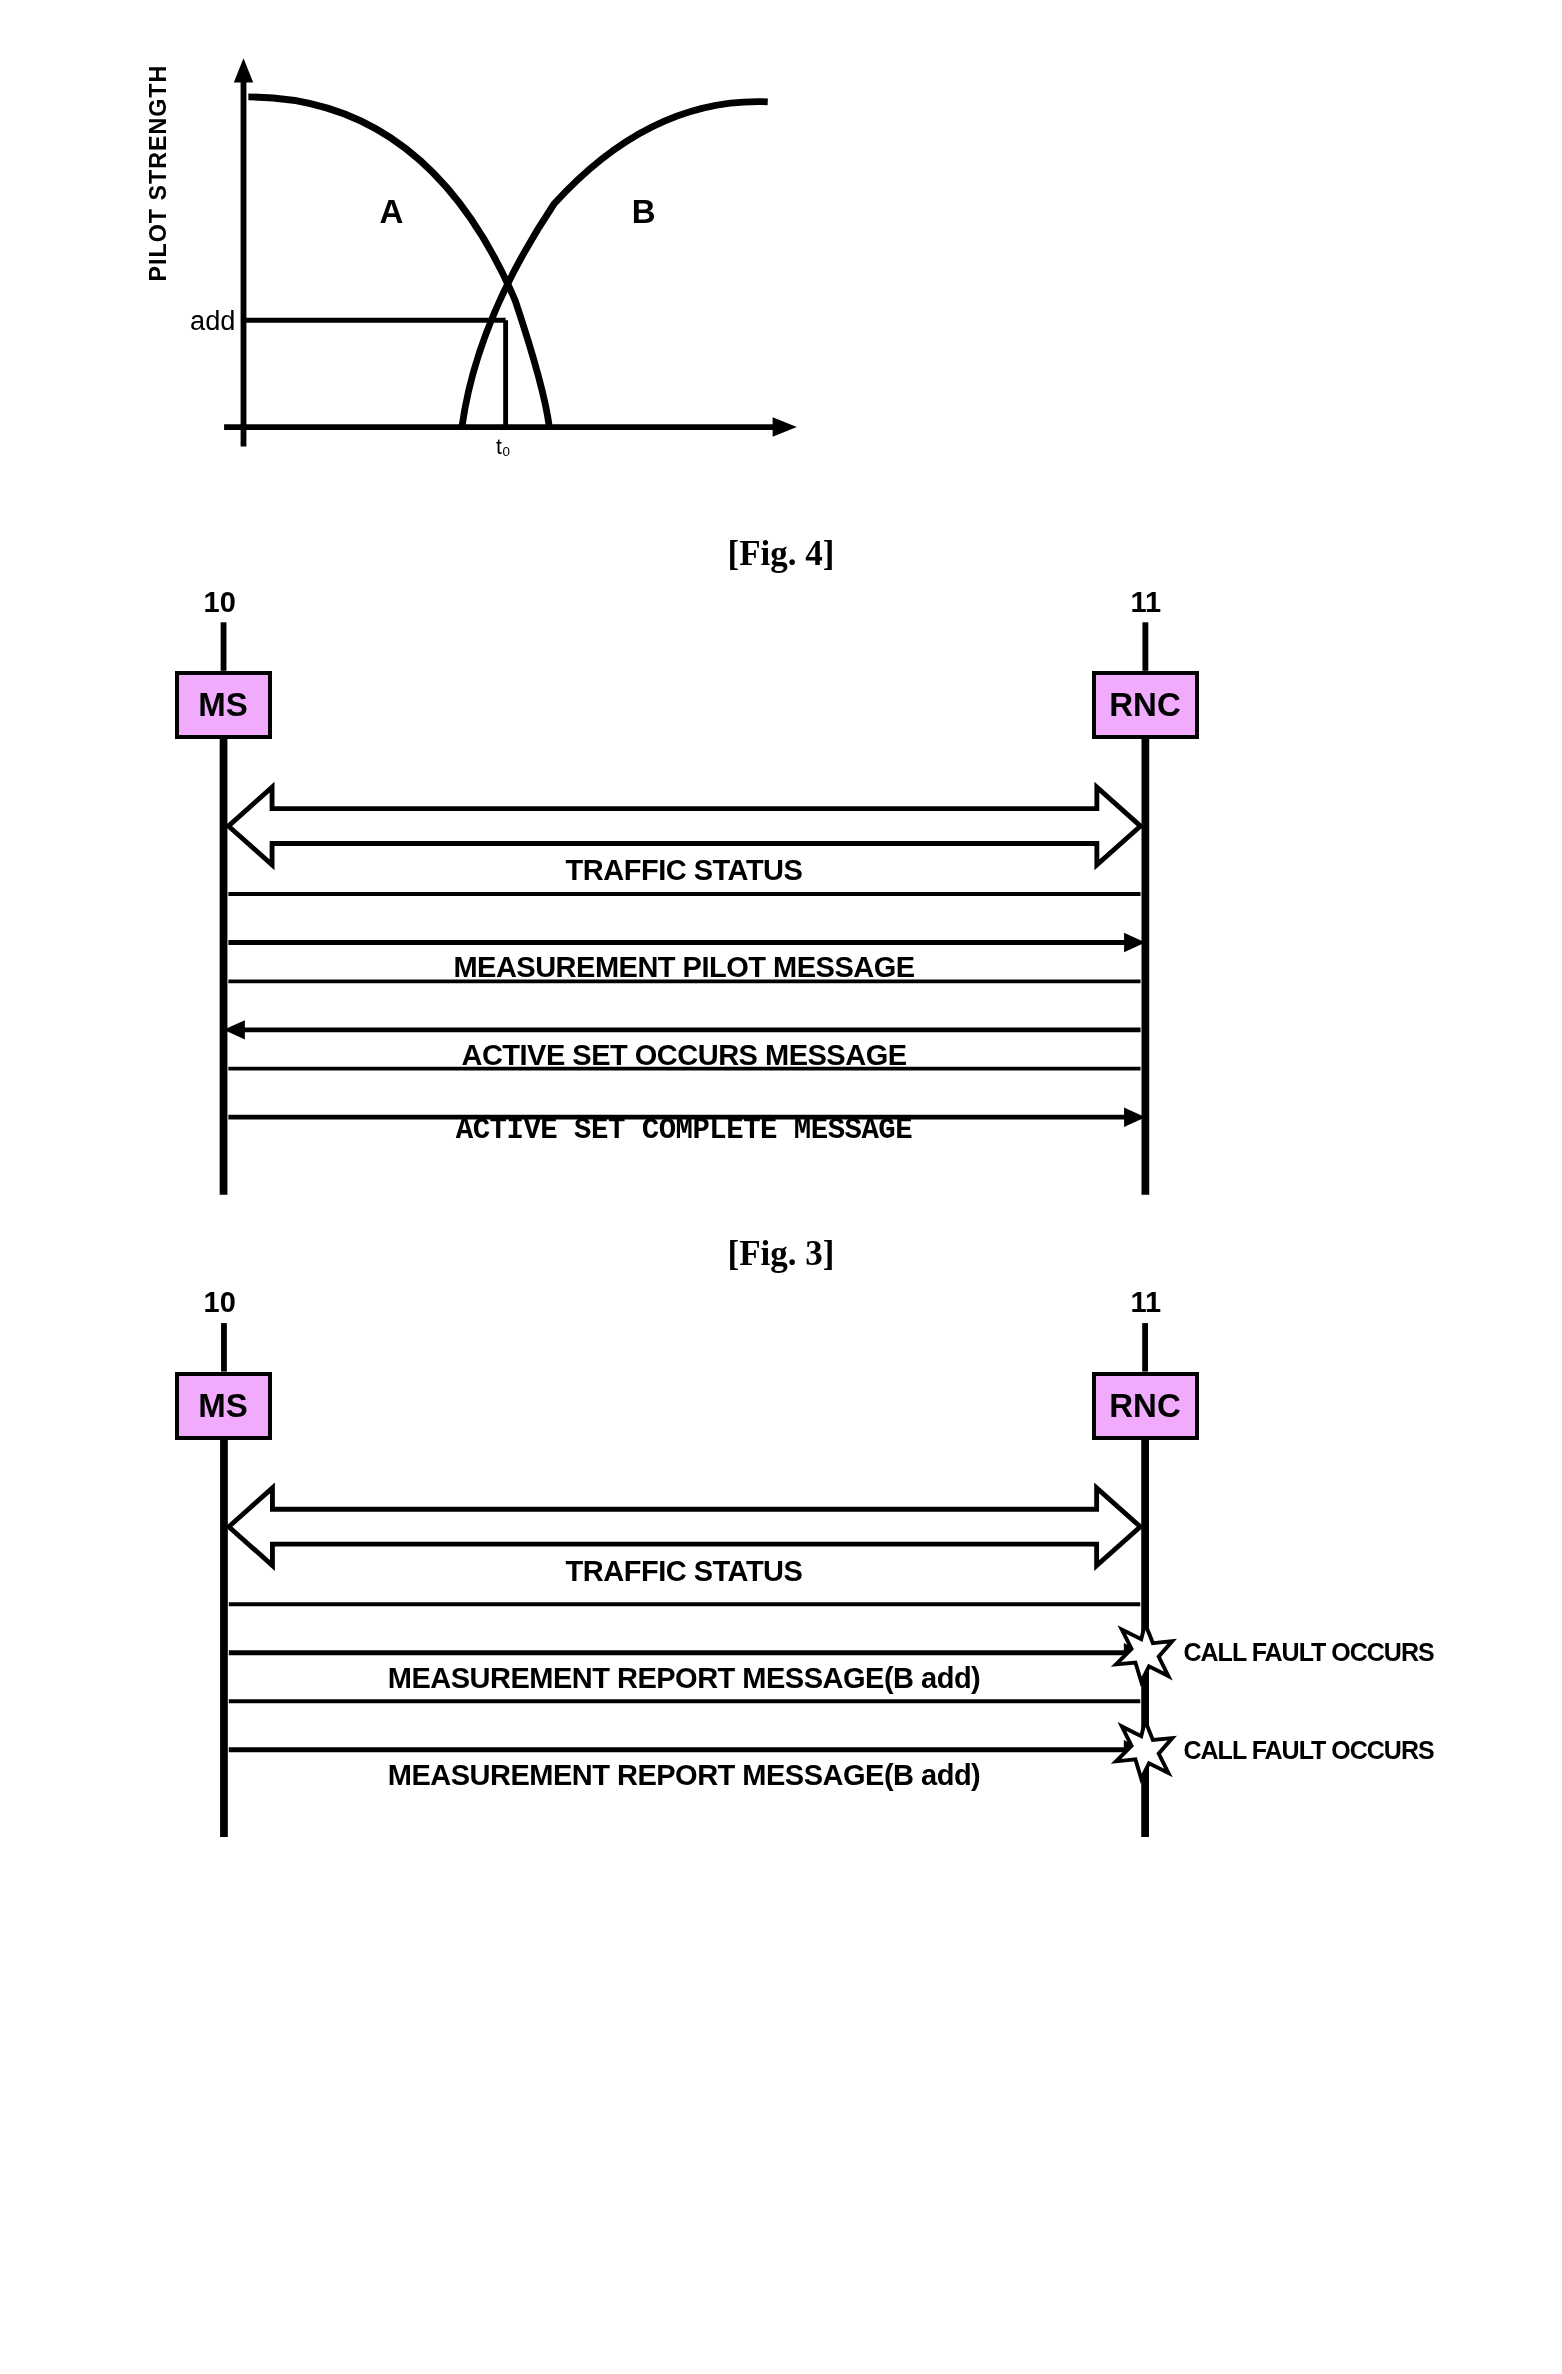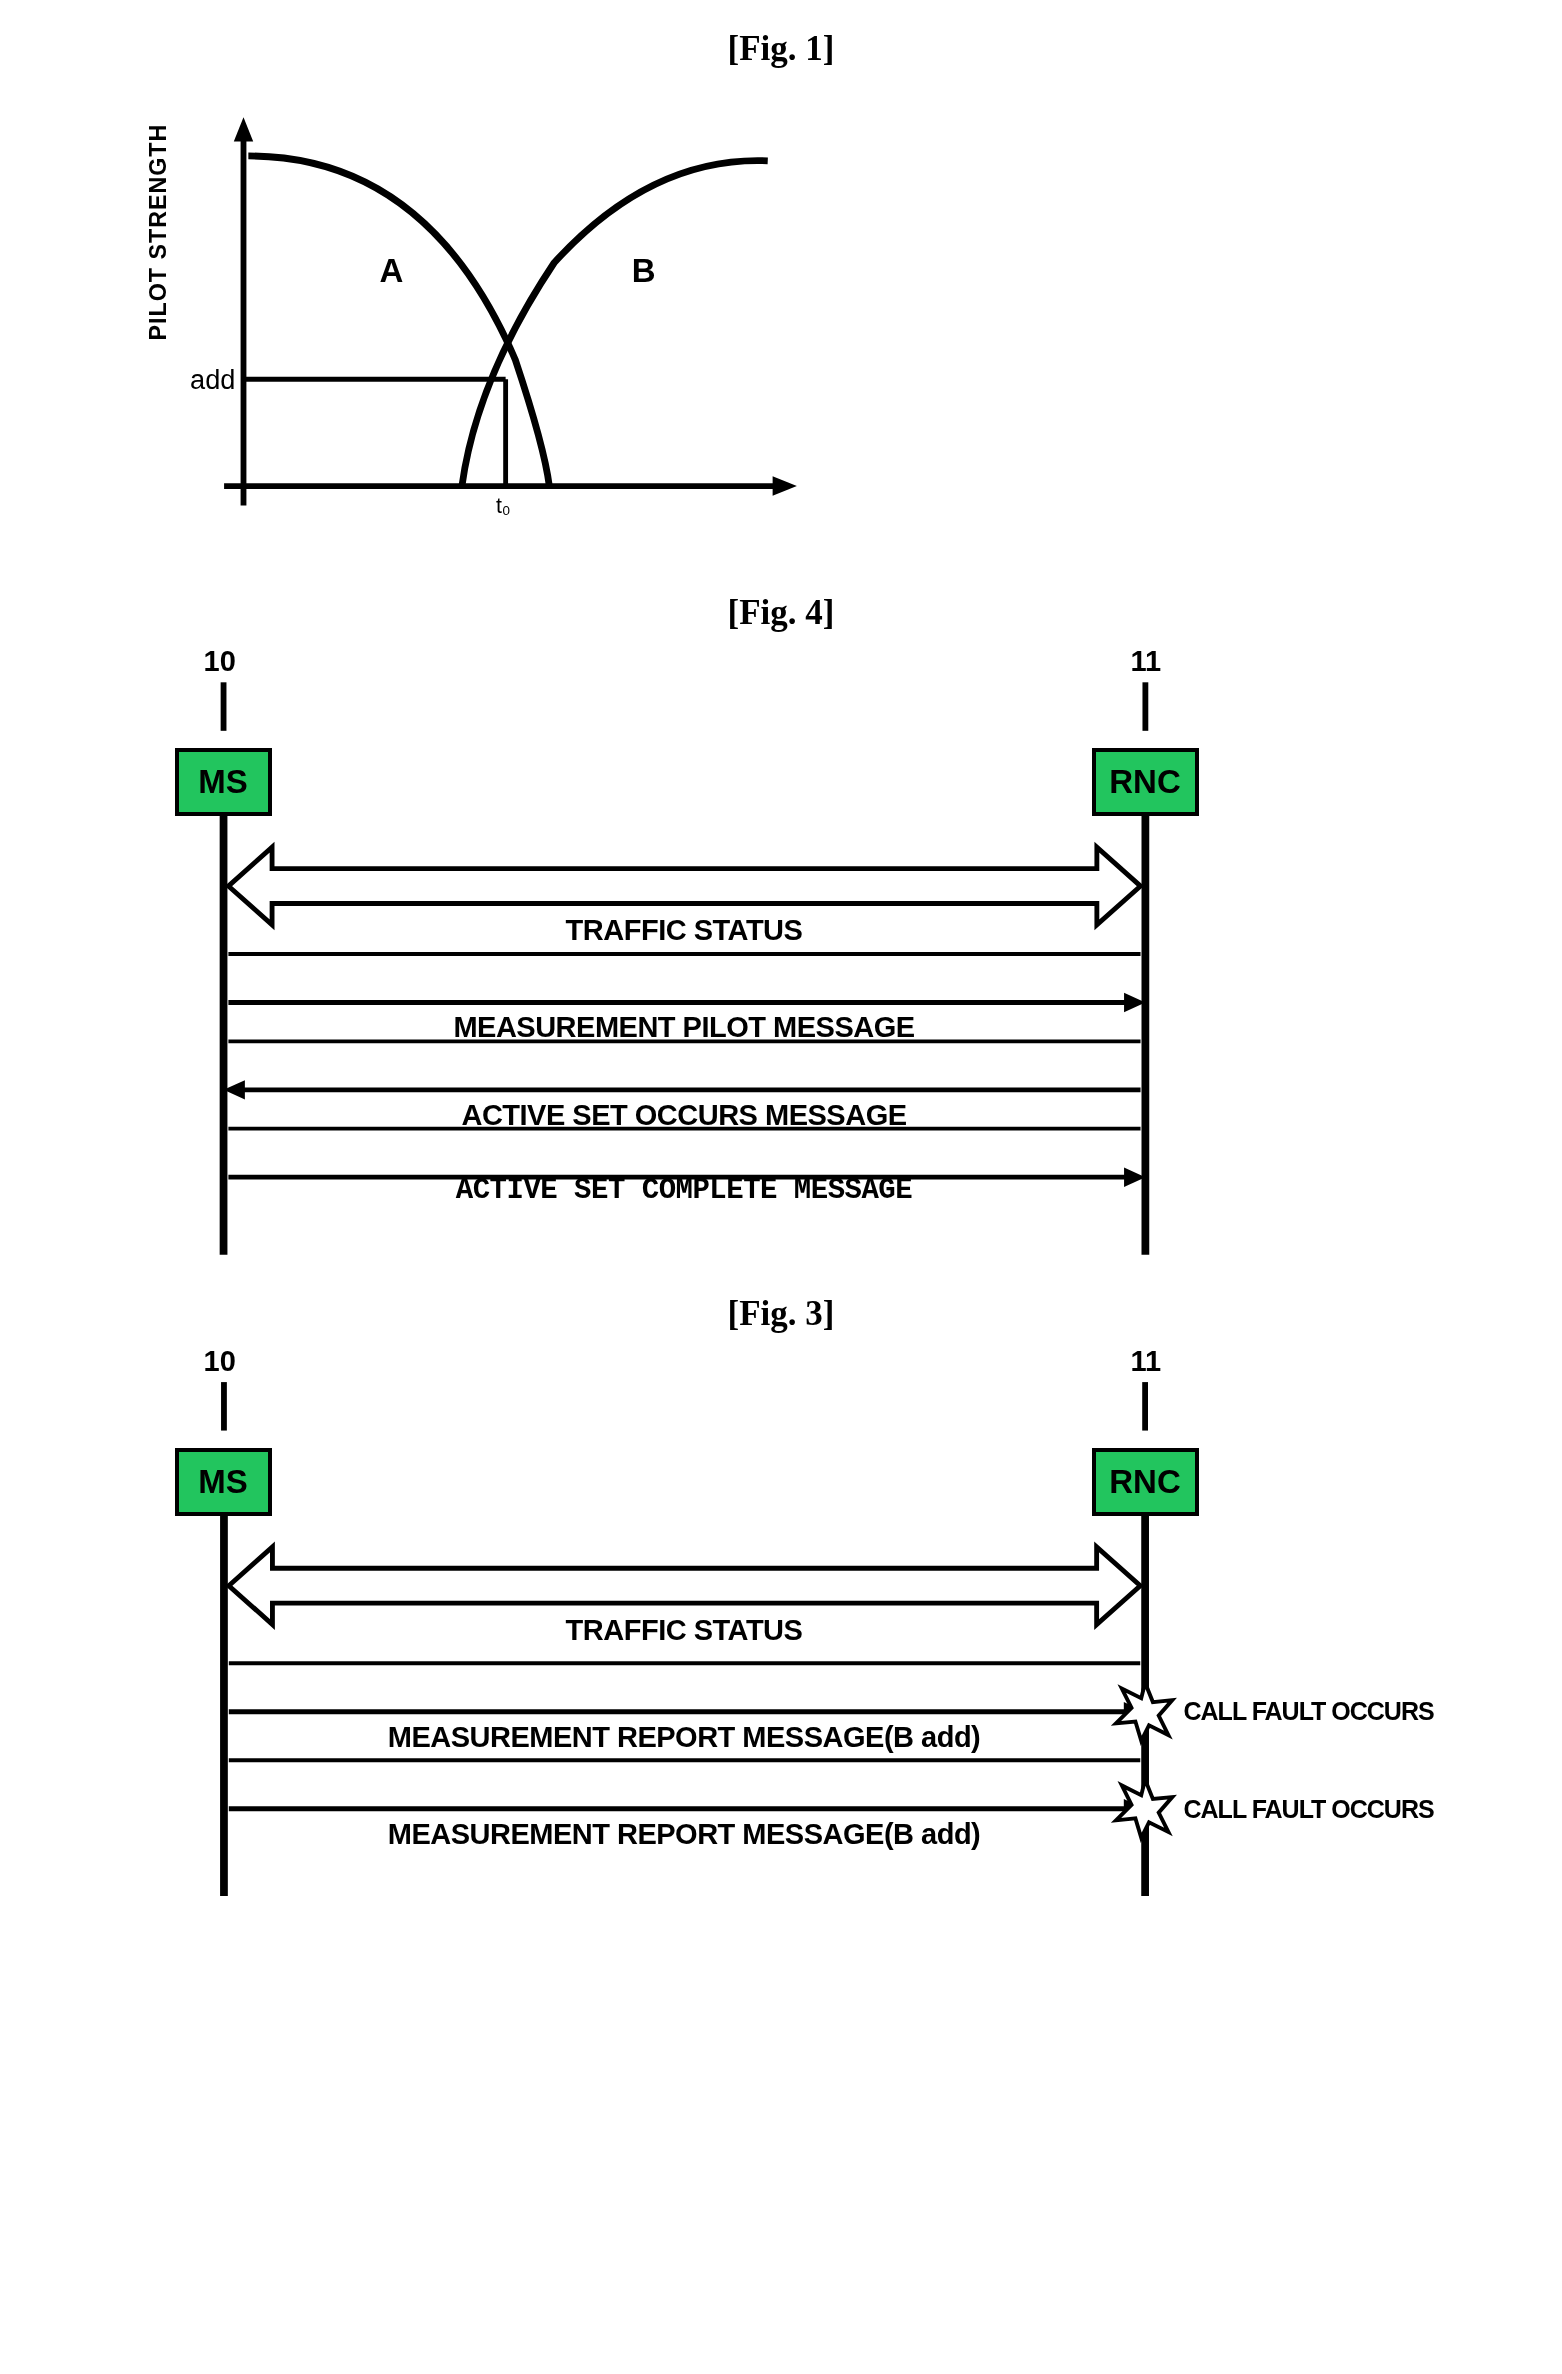--- a/index.html
+++ b/index.html
@@ -39,28 +39,27 @@
   
   .node-label {
     position: absolute;
     font-weight: bold;
     font-size: 29px;
     font-family: "Arial Narrow", Arial, sans-serif;
   }
   .node-box {
     position: absolute;
     border: 4.9px solid #000;
-    background: #22c55e;
+    background: #f0abfc;
     font-weight: bold;
     font-size: 33px;
     display: flex;
     align-items: center;
     justify-content: center;
     font-family: "Arial Narrow", Arial, sans-serif;
-    margin-top: 17px;
   }
   
   .msg-text {
     position: absolute;
     font-family: "Arial Narrow", Arial, sans-serif;
     font-size: 29px;
     font-weight: bold;
     text-align: center;
     letter-spacing: -0.5px;
     width: 873px;
@@ -72,21 +71,20 @@
     font-family: "Arial Narrow", Arial, sans-serif;
     font-size: 25px;
     font-weight: bold;
     letter-spacing: -1px;
   }
 </style>
 </head>
 <body>
 
 <div class="figure-wrap">
-  <div class="fig-title">[Fig. 1]</div>
   <div class="fig1-container">
     <svg viewBox="0 0 720 480">
 
       <line x1="120" y1="40" x2="120" y2="430" stroke="#000" stroke-width="6"></line>
       <line x1="100" y1="410" x2="680" y2="410" stroke="#000" stroke-width="6"></line>
 
       <polygon points="120,30 110,55 130,55" fill="#000"></polygon>
 
       <polygon points="690,410 665,400 665,420" fill="#000"></polygon>
 

